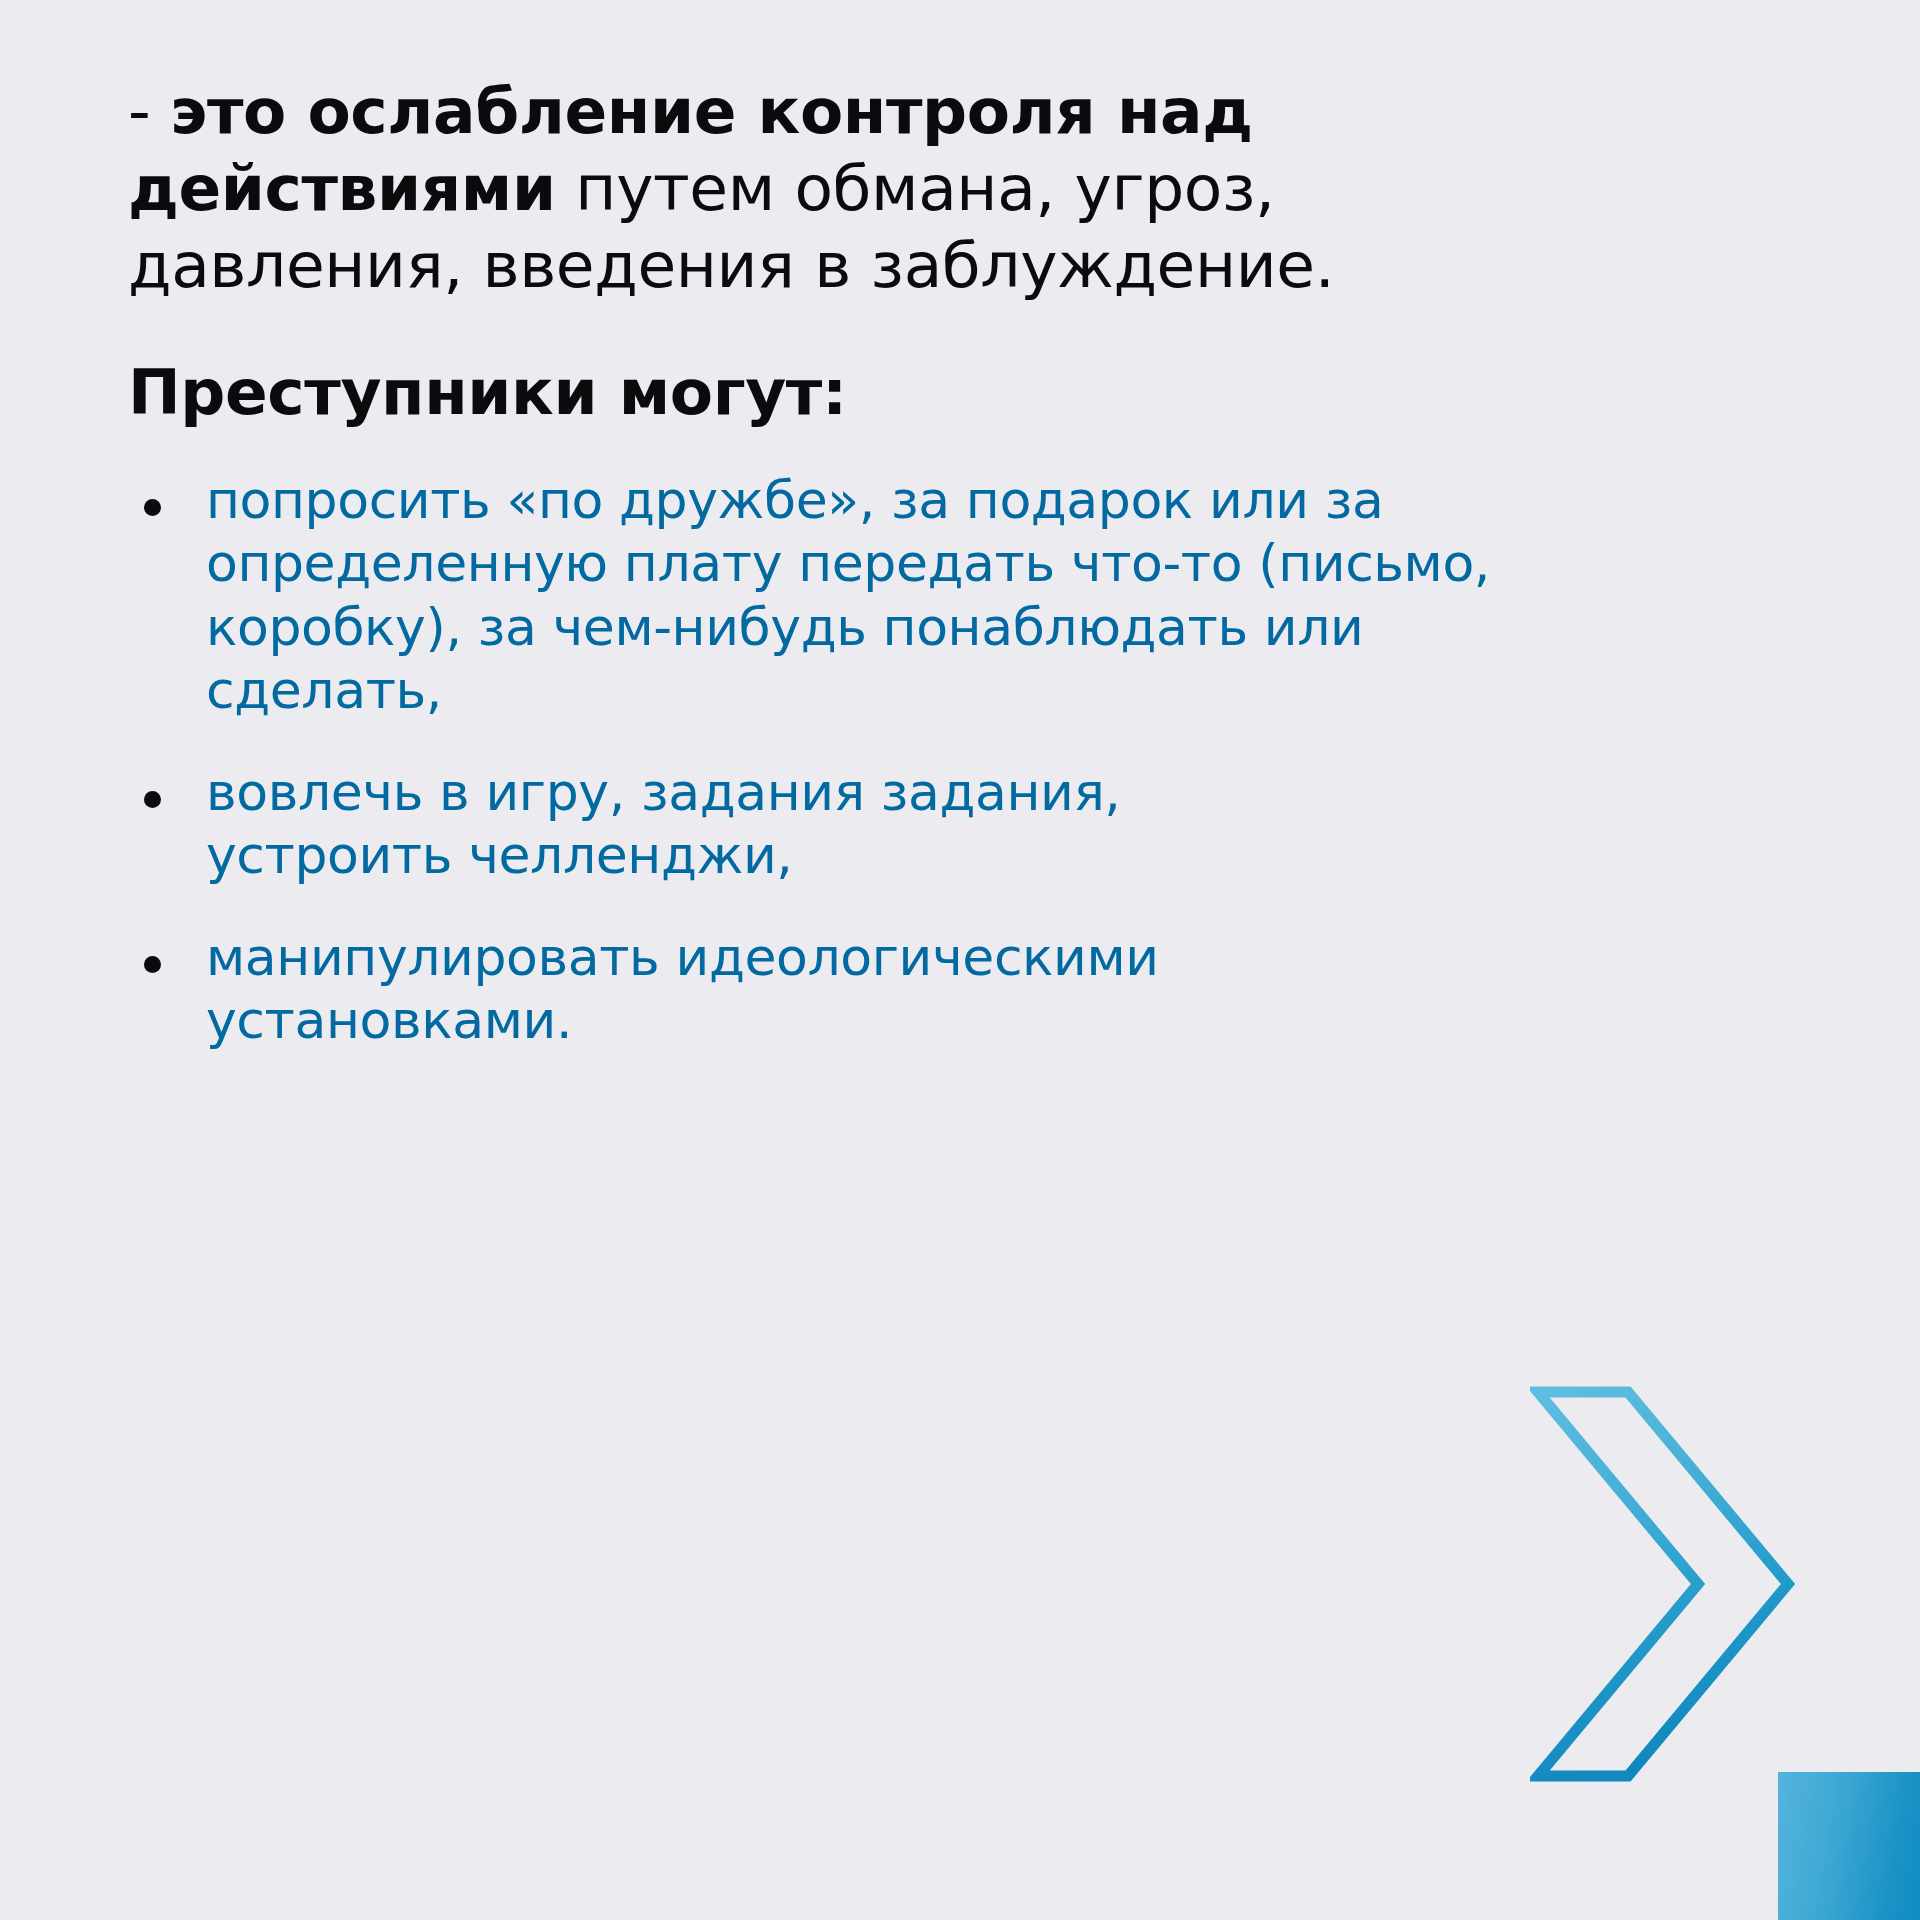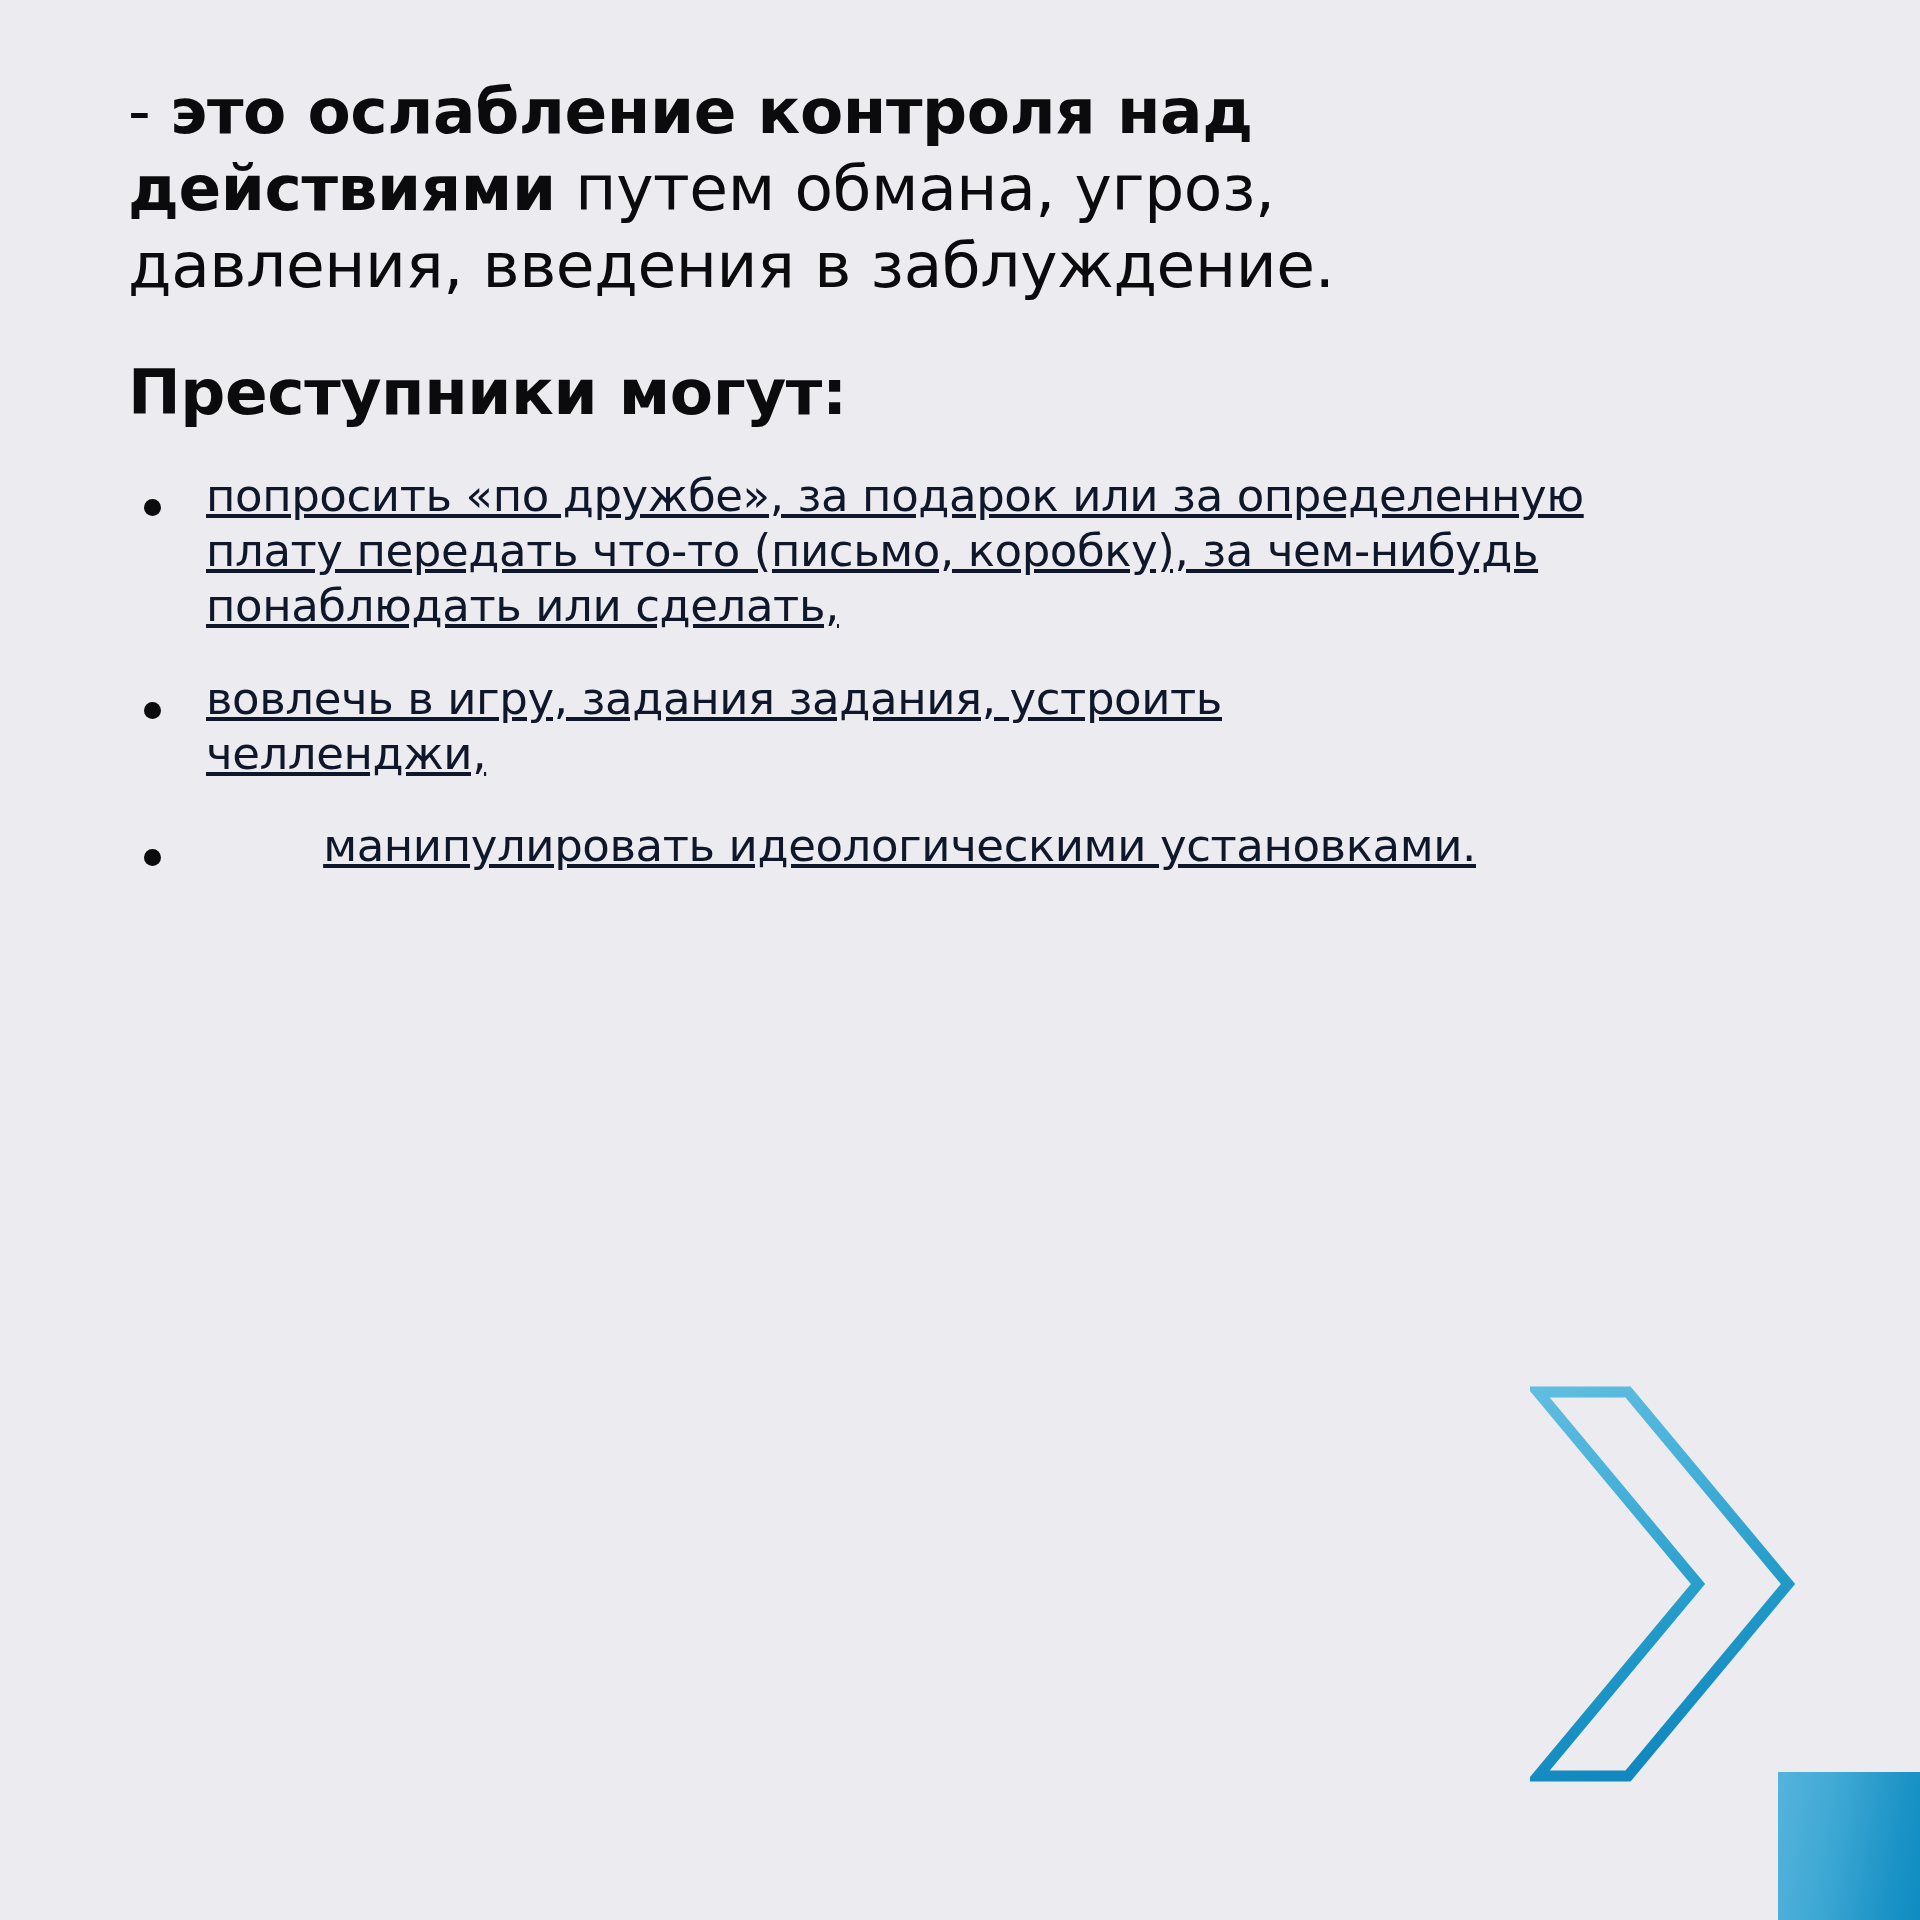--- a/index.html
+++ b/index.html
@@ -86,46 +86,45 @@
   }
 
   #bullet-list {
     list-style: none;
     margin: 0;
     padding: 0;
   }
 
   #bullet-list li {
     position: relative;
-    color: #0f172a;
+    color: #0369a1;
     font-family: "DejaVu Sans", sans-serif;
-    font-size: 45px;
+    font-size: 52px;
     line-height: 1.22;
     padding-left: 78px;
     margin-bottom: 38px;
     letter-spacing: -0.4px;
-    text-decoration: underline;
   }
   #bullet-list li:last-child {
     margin-bottom: 0;
   }
 
   #bullet-list li .bullet-dot {
     position: absolute;
     left: 16px;
     top: 30px;
     width: 17px;
     height: 17px;
     border-radius: 50%;
     background: #0B0B0E;
   }
 
   .li-0 { max-width: 1390px; }
   .li-1 { max-width: 1160px; }
-  .li-2 { max-width: 1270px; text-align: right; }
+  .li-2 { max-width: 1270px; }
 </style>
 </head>
 <body>
 
 <div id="slide">
 
   <div id="content">
 
 
     <p id="lead-paragraph">

